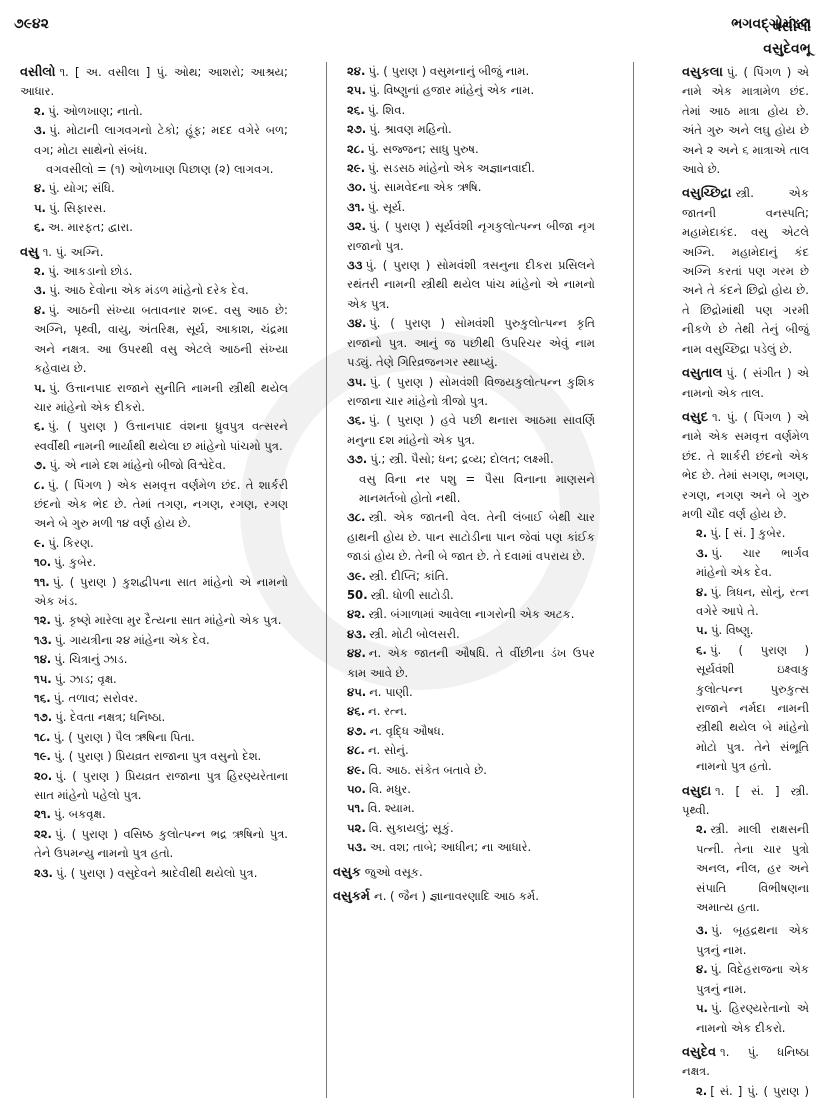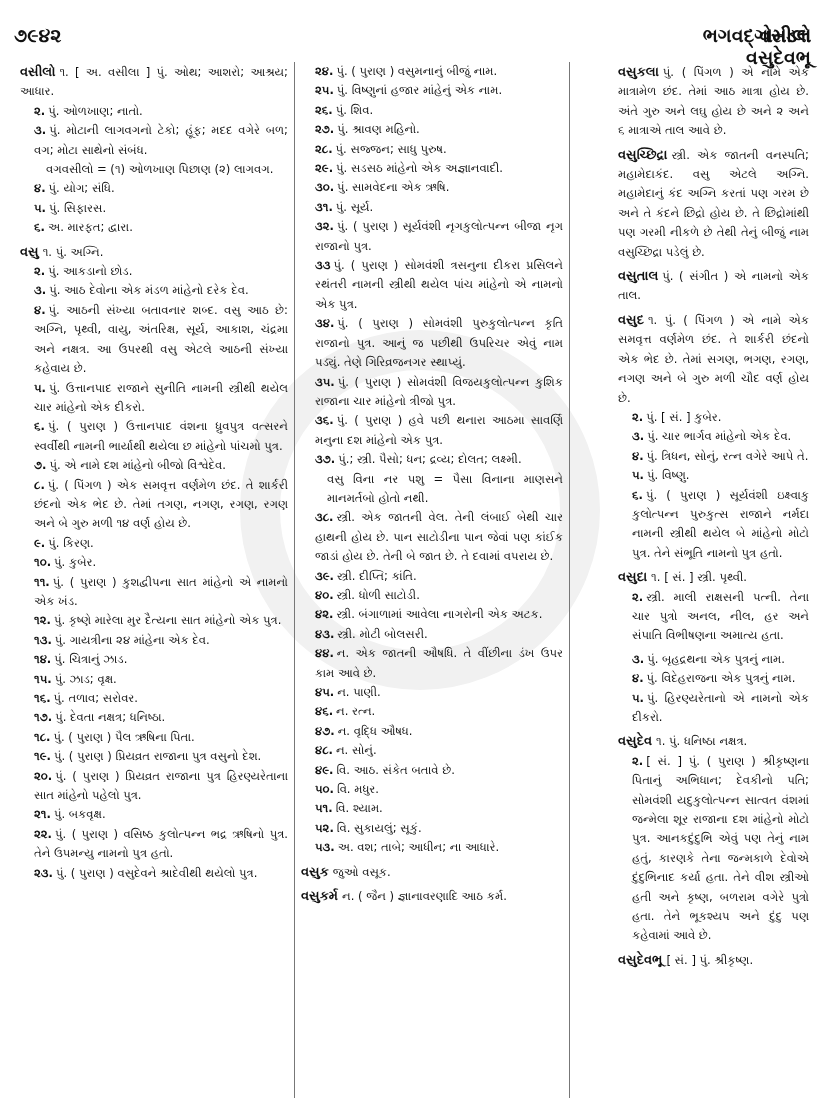--- a/index.html
+++ b/index.html
@@ -1,39 +1,40 @@
 <!DOCTYPE html>
 <html><head>
 <meta charset="utf-8">
 <style>
   html, body { margin: 0; padding: 0; }
   body {
     width: 825px; height: 1106px; background: #ffffff; color: #111;
     font-family: "DejaVu Sans", sans-serif; position: relative; overflow: hidden;
   }
   .page-header {
-    position: absolute; top: 24px; left: 14px; right: 14px; height: 52px;
-    font-size: 19px;
+    position: absolute; top: 16px; left: 14px; right: 14px; height: 52px;
+    font-size: 14px;
+    font-family: Liberation Mono, monospace;
   }
   .page-number { position: absolute; left: 0; top: 0; font-weight: bold; }
   .book-title { position: absolute; left: 0; right: 0; top: 0; text-align: right; font-weight: bold; }
   .guide-words { position: absolute; right: 0; top: 0; text-align: right; font-weight: bold; line-height: 22px; }
   .watermark {
     position: absolute; left: 240px; top: 330px; width: 360px; height: 360px;
     border-radius: 50%; border: 40px solid #f1f1f1; box-sizing: border-box; pointer-events: none;
   }
   .columns {
     position: absolute; top: 62px; left: 14px; right: 10px; bottom: 8px;
     display: flex;
   }
   .col {
     flex: 1 1 0; padding: 0 6px; font-size: 11.6px; line-height: 19.4px;
     position: relative; z-index: 1; overflow: hidden;
   }
-  .col + .col { border-left: 1px solid #777; }
+  .col + .col { border-left: 1px solid #777; margin-left: 32px; }
   .col.c1 { flex-basis: 268px; flex-grow: 0; }
   .col.c2 { flex-basis: 262px; flex-grow: 0; }
   .col.c3 { flex-grow: 1; padding-left: 48px; }
   .entry { margin-bottom: 4px; }
   .head { font-weight: bold; font-size: 13px; margin-right: 4px; }
   .sense { padding-left: 14px; text-indent: -0px; }
   .sense .num { font-weight: bold; margin-right: 3px; }
   .example { padding-left: 26px; }
   .p { text-align: justify; }
 </style>
@@ -100,21 +101,21 @@
         <div class="sense p"><span class="num">૩૧.</span><span>પું. સૂર્ય.</span></div>
         <div class="sense p"><span class="num">૩૨.</span><span>પું. ( પુરાણ ) સૂર્યવંશી નૃગકુલોત્પન્ન બીજા નૃગ રાજાનો પુત્ર.</span></div>
         <div class="sense p"><span class="num">૩૩</span><span>પું. ( પુરાણ ) સોમવંશી ત્રસનુના દીકરા પ્રસિલને રથંતરી નામની સ્ત્રીથી થયેલ પાંચ માંહેનો એ નામનો એક પુત્ર.</span></div>
         <div class="sense p"><span class="num">૩૪.</span><span>પું. ( પુરાણ ) સોમવંશી પુરુકુલોત્પન્ન કૃતિ રાજાનો પુત્ર. આનું જ પછીથી ઉપરિચર એવું નામ પડ્યું. તેણે ગિરિવ્રજનગર સ્થાપ્યું.</span></div>
         <div class="sense p"><span class="num">૩૫.</span><span>પું. ( પુરાણ ) સોમવંશી વિજયકુલોત્પન્ન કુશિક રાજાના ચાર માંહેનો ત્રીજો પુત્ર.</span></div>
         <div class="sense p"><span class="num">૩૬.</span><span>પું. ( પુરાણ ) હવે પછી થનારા આઠમા સાવર્ણિ મનુના દશ માંહેનો એક પુત્ર.</span></div>
         <div class="sense p"><span class="num">૩૭.</span><span>પું.; સ્ત્રી. પૈસો; ધન; દ્રવ્ય; દોલત; લક્ષ્મી.</span></div>
         <div class="example p"><span>વસુ વિના નર પશુ = પૈસા વિનાના માણસને માનમર્તબો હોતો નથી.</span></div>
         <div class="sense p"><span class="num">૩૮.</span><span>સ્ત્રી. એક જાતની વેલ. તેની લંબાઈ બેથી ચાર હાથની હોય છે. પાન સાટોડીના પાન જેવાં પણ કાંઈક જાડાં હોય છે. તેની બે જાત છે. તે દવામાં વપરાય છે.</span></div>
         <div class="sense p"><span class="num">૩૯.</span><span>સ્ત્રી. દીપ્તિ; કાંતિ.</span></div>
-        <div class="sense p"><span class="num">૪૦.</span><span>સ્ત્રી. ધોળી સાટોડી.</span></div>
+        <div class="sense p"><span class="num">50.</span><span>સ્ત્રી. ધોળી સાટોડી.</span></div>
         <div class="sense p"><span class="num">૪૨.</span><span>સ્ત્રી. બંગાળામાં આવેલા નાગરોની એક અટક.</span></div>
         <div class="sense p"><span class="num">૪૩.</span><span>સ્ત્રી. મોટી બોલસરી.</span></div>
         <div class="sense p"><span class="num">૪૪.</span><span>ન. એક જાતની ઔષધિ. તે વીંછીના ડંખ ઉપર કામ આવે છે.</span></div>
         <div class="sense p"><span class="num">૪૫.</span><span>ન. પાણી.</span></div>
         <div class="sense p"><span class="num">૪૬.</span><span>ન. રત્ન.</span></div>
         <div class="sense p"><span class="num">૪૭.</span><span>ન. વૃદ્ધિ ઔષધ.</span></div>
         <div class="sense p"><span class="num">૪૮.</span><span>ન. સોનું.</span></div>
         <div class="sense p"><span class="num">૪૯.</span><span>વિ. આઠ. સંકેત બતાવે છે.</span></div>
         <div class="sense p"><span class="num">૫૦.</span><span>વિ. મધુર.</span></div>
         <div class="sense p"><span class="num">૫૧.</span><span>વિ. શ્યામ.</span></div>

